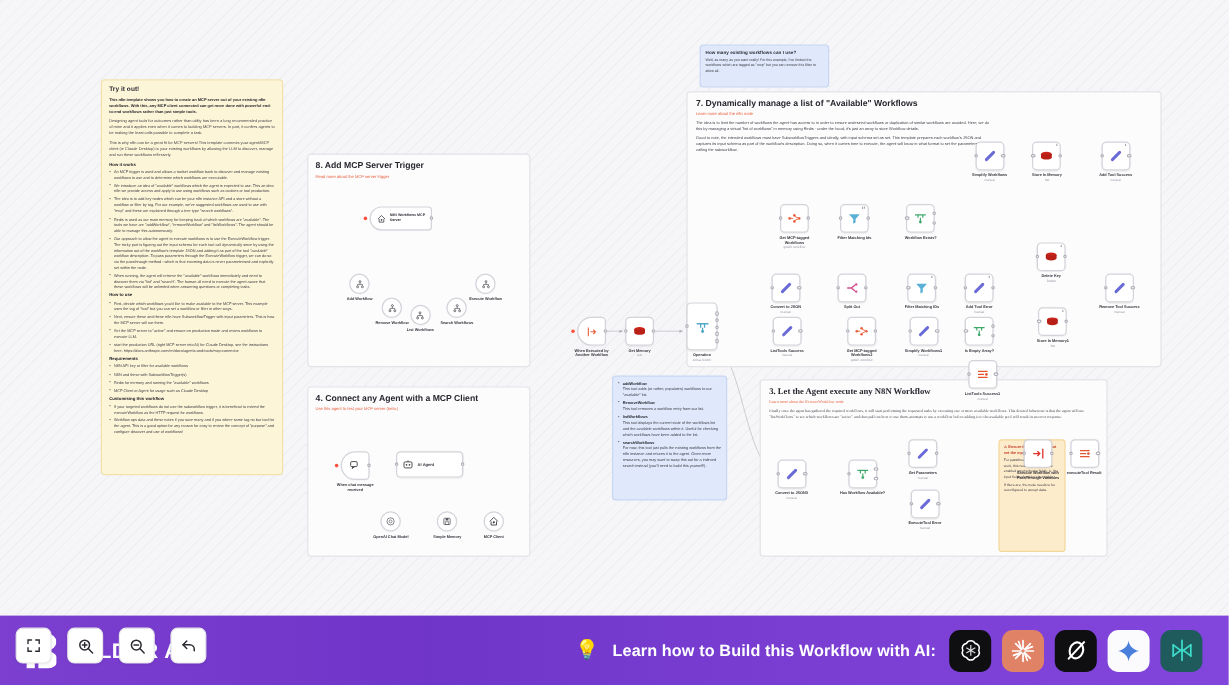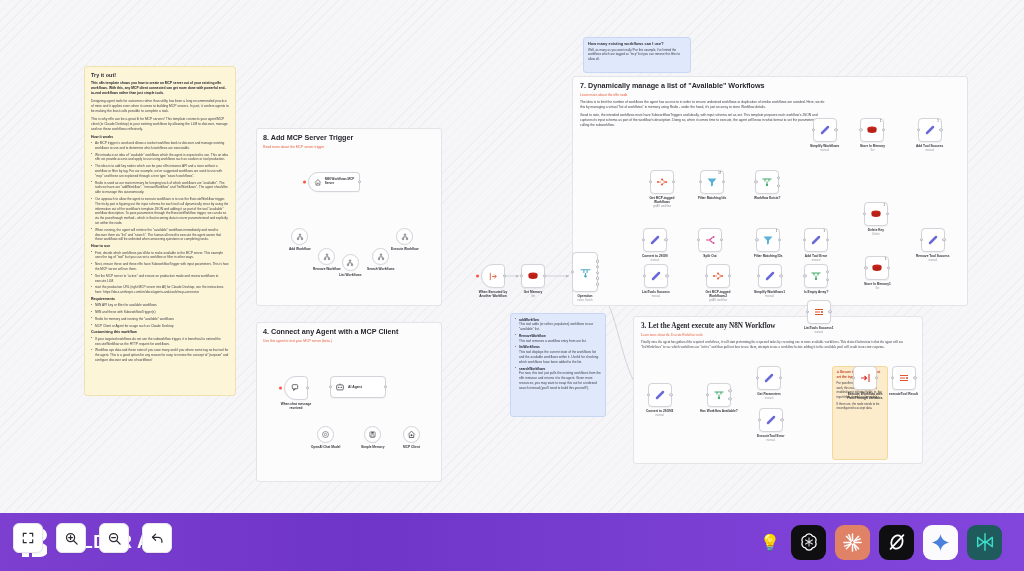--- a/index.html
+++ b/index.html
@@ -288,21 +288,21 @@
         <svg width="8" height="8" viewBox="0 0 24 24">
           <circle cx="12" cy="5" r="2.4" fill="none" stroke="#44444c" stroke-width="1.8"></circle>
           <circle cx="6" cy="18" r="2.4" fill="none" stroke="#44444c" stroke-width="1.8"></circle>
           <circle cx="18" cy="18" r="2.4" fill="none" stroke="#44444c" stroke-width="1.8"></circle>
           <path d="M12 8v4M12 12H6v3.5M12 12h6v3.5" stroke="#44444c" stroke-width="1.6" fill="none"></path>
         </svg>
       </div>
       <div class="nlabel">Execute Workflow</div>
     </div>
 
-    <div class="note note-white" style="left:256px; top:322px; width:186px; height:160px;">
+    <div class="note note-white" style="left:256px; top:322px; width:186px; height:142px;">
       <div class="note-inner">
         <h2>4. Connect any Agent with a MCP Client</h2>
         <div class="sublink">Use this agent to test your MCP server (beta.)</div>
       </div>
     </div>
 
     <div class="node" style="left:276px; top:376px;">
       <div class="nbox round-l">
         <span class="trig-dot"></span>
         <svg width="10" height="10" viewBox="0 0 24 24">
@@ -796,20 +796,21 @@
       <svg width="25" height="29" viewBox="0 0 25 29">
         <rect x="0" y="0" width="7" height="29" fill="#ffffff"></rect>
         <path d="M10 0 h7 a8 7 0 0 1 0 14 h-7 z" fill="#ffffff"></path>
         <path d="M10 15 h8 a8 7 0 0 1 0 14 h-8 z" fill="#ffffff"></path>
       </svg>
       <span class="bname">BULDRR AI</span>
     </div>
 
     <div id="cta">
       <span style="font-size:16px;">💡</span>
+      <span class="ctatext">Learn how to Build this Workflow with AI:</span>
       <span class="logos">
         <span class="ailogo" style="background:#0f0f12;">
           <svg width="22" height="22" viewBox="0 0 24 24">
             <path d="M12 3.2a4.3 4.3 0 0 1 3.9 2.4 4.3 4.3 0 0 1 3.3 6.4 4.3 4.3 0 0 1-3.3 6.4A4.3 4.3 0 0 1 12 20.8a4.3 4.3 0 0 1-3.9-2.4 4.3 4.3 0 0 1-3.3-6.4A4.3 4.3 0 0 1 8.1 5.6 4.3 4.3 0 0 1 12 3.2z" fill="none" stroke="#fff" stroke-width="1.4"></path>
             <path d="M12 7.2v9.6M7.9 9.6l8.2 4.8M16.1 9.6l-8.2 4.8" stroke="#fff" stroke-width="1.1" opacity=".85"></path>
           </svg>
         </span>
         <span class="ailogo" style="background:#e08266;">
           <svg width="23" height="23" viewBox="0 0 24 24">
             <g stroke="#ffffff" stroke-width="1.5" stroke-linecap="round">

